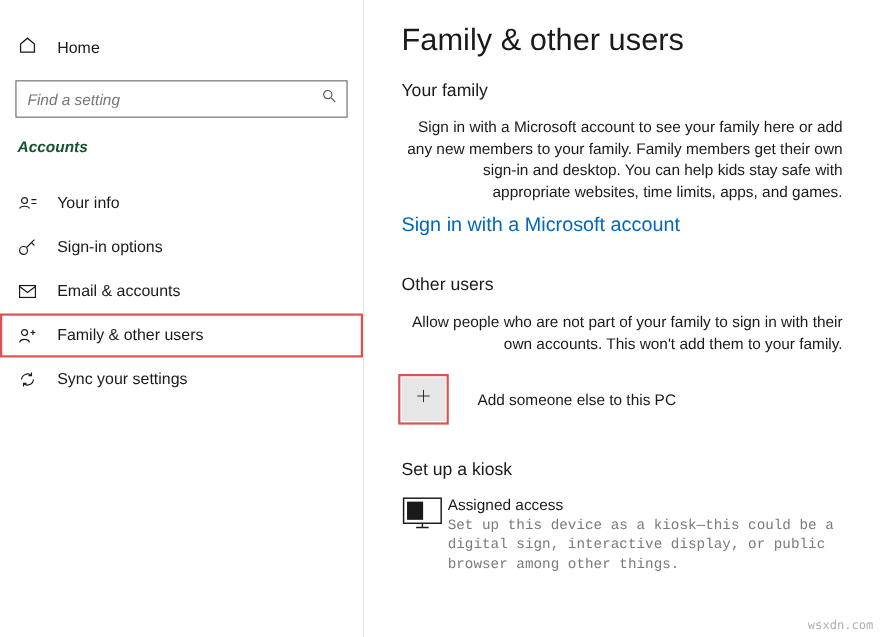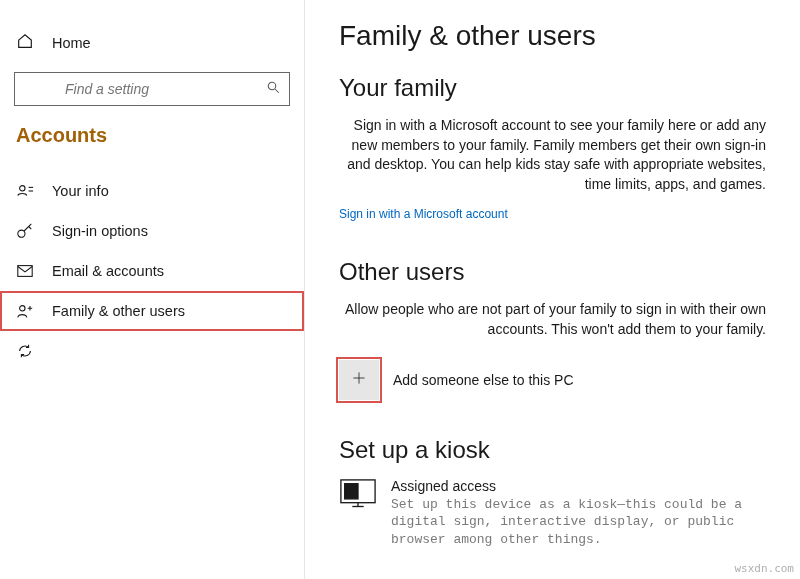--- a/index.html
+++ b/index.html
@@ -10,21 +10,21 @@
     }
     body {
       width: 800px;
       height: 579px;
       background: #fff;
       display: flex;
       overflow: hidden;
       position: relative;
     }
     .sidebar {
-      width: 305px;
+      width: 331px;
       height: 100%;
       background: #fff;
       padding-top: 26px;
       border-right: 1px solid #e5e5e5;
       flex-shrink: 0;
     }
     .home-row {
       display: flex;
       align-items: center;
       gap: 18px;
@@ -43,28 +43,28 @@
       background: #fff;
     }
     .search-box input {
       flex: 1;
       border: none;
       outline: none;
       font-size: 14px;
       font-style: italic;
       color: #c2410c;
       background: transparent;
-      margin-left: 40px;
     }
     .search-icon svg { width: 15px; height: 15px; stroke: #555; }
     .category-label {
-      font-size: 20px;
+      font-size: 14px;
       font-weight: 600;
-      color: #a16207;
+      color: #14532d;
       padding: 0 16px 14px 16px;
+      font-style: italic;
     }
     .nav-list { padding-top: 10px; }
     .nav-item {
       display: flex;
       align-items: center;
       gap: 18px;
       padding: 11px 16px;
       font-size: 14.5px;
       color: #1a1a1a;
       cursor: default;
@@ -85,64 +85,64 @@
       padding: 20px 34px 20px 34px;
       overflow-y: auto;
     }
     .page-title {
       font-size: 28px;
       font-weight: 400;
       color: #1a1a1a;
       margin-bottom: 22px;
     }
     .section-title {
-      font-size: 24px;
+      font-size: 16px;
       font-weight: 400;
       color: #1a1a1a;
       margin-bottom: 14px;
     }
     .section-desc {
       font-size: 14px;
       color: #1a1a1a;
       line-height: 1.4;
       margin-bottom: 10px;
       max-width: 430px;
       text-align: right;
     }
     .link {
       color: #0067c0;
-      font-size: 12px;
+      font-size: 18px;
       text-decoration: none;
       cursor: pointer;
       display: inline-block;
     }
     .section-block { margin-bottom: 36px; }
     .add-row {
       display: flex;
       align-items: center;
-      gap: 14px;
+      gap: 29px;
       margin-top: 20px;
     }
     .add-button {
       width: 40px;
       height: 40px;
       background: #e6e6e6;
       display: flex;
       align-items: center;
       justify-content: center;
       outline: 2px solid #d9534f;
       outline-offset: 1px;
       cursor: pointer;
     }
     .add-button svg { width: 16px; height: 16px; }
     .add-label { font-size: 14px; color: #1a1a1a; }
     .kiosk-row {
       display: flex;
       align-items: flex-start;
-      gap: 14px;
+      gap: 4px;
     }
     .kiosk-icon {
       width: 38px;
       height: 32px;
       flex-shrink: 0;
     }
     .kiosk-text { }
     .kiosk-title { font-size: 14px; color: #1a1a1a; margin-bottom: 2px; }
     .kiosk-desc { font-size: 13px; color: #7a7a7a; line-height: 1.35; max-width: 380px; font-family: Liberation Mono, monospace; }
     .watermark {
@@ -227,20 +227,21 @@
       <span>Family &amp; other users</span>
     </div>
 
     <div class="nav-item">
       <span class="nav-icon">
         <svg viewBox="0 0 20 20" fill="none" stroke="#1a1a1a" stroke-width="1.2">
           <path d="M4 10a6 6 0 0110-4M16 10a6 6 0 01-10 4"></path>
             <path d="M14 3v3h-3M6 17v-3h3"></path>
         </svg>
       </span>
+      <span>Sync your settings</span>
     </div>
 
   </div>
 </div>
 
 <div class="main">
 
   <h1 class="page-title">Family &amp; other users</h1>
 
   <div class="section-block">

